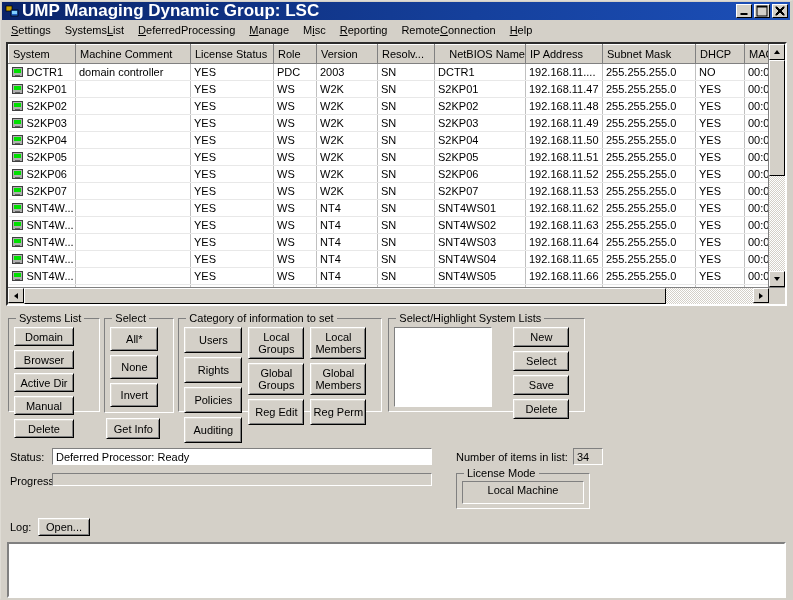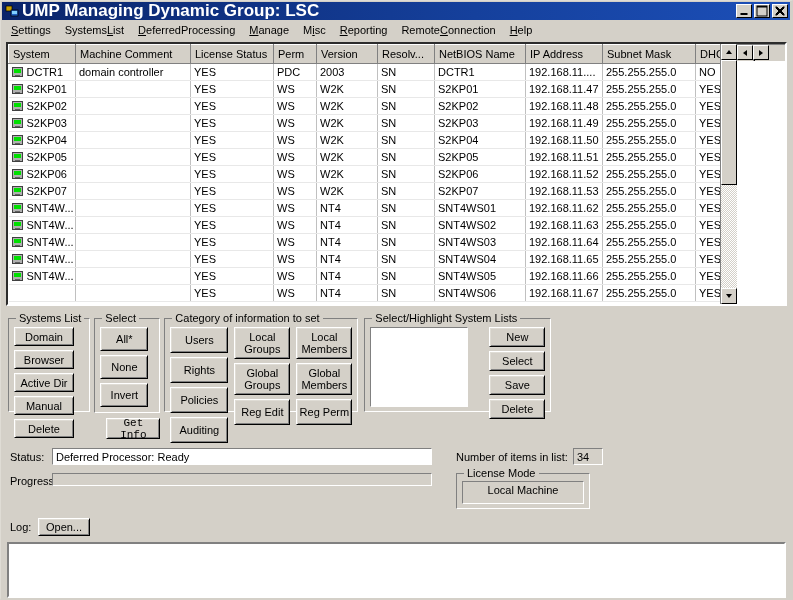--- a/index.html
+++ b/index.html
@@ -57,21 +57,21 @@
     padding:2px 7px;font-size:11px;line-height:13px;cursor:default;white-space:nowrap;
   }
   .menu-item u{text-decoration:underline;}
   
   .grid-wrap{
     margin:1px 4px 0 5px;
     border:2px inset #d4d0c8;
     border-color:#808080 #fff #fff #808080;
     background:#fff;
     height:264px;box-sizing:border-box;
-    position:relative;flex:none;display:flex;flex-direction:row;
+    position:relative;flex:none;display:flex;flex-direction:column;
   }
   .grid-inner{flex:1;display:flex;overflow:hidden;position:relative;}
   .grid-cols{flex:1;overflow:hidden;position:relative;background:#fff;}
   table.grid{border-collapse:collapse;table-layout:fixed;width:780px;}
   table.grid th{
     background:#d4d0c8;
     border:1px solid;
     border-color:#fff #808080 #808080 #fff;
     font-weight:normal;font-size:11px;text-align:left;
     padding:2px 0 2px 4px;height:14px;
@@ -150,21 +150,21 @@
     box-sizing:border-box;
   }
   .corner{width:16px;height:15px;background:#d4d0c8;flex:none;}
   
   .panels{
     margin:6px 5px 0 7px;display:flex;align-items:flex-start;gap:0;flex:none;
   }
   fieldset.grp{
     border:1px solid #fff;
     border-top-color:#808080;border-left-color:#808080;
-    margin:0;padding:3px 5px 5px 5px;
+    margin:0;padding:3px 15px 5px 5px;
     position:relative;box-sizing:border-box;
   }
   fieldset.grp > legend{
     font-size:11px;padding:0 3px;margin-left:2px;color:#000;
   }
   .btn{
     background:#d4d0c8;
     border:1px solid;border-color:#fff #000 #000 #fff;
     box-shadow:inset 1px 1px 0 #dfdcd5, inset -1px -1px 0 #808080;
     font-family:"Liberation Sans","DejaVu Sans",sans-serif;
@@ -251,24 +251,24 @@
 
   <div class="grid-wrap">
     <div class="grid-inner">
       <div class="grid-cols">
         <table class="grid">
           <thead>
               <tr id="grid-head">
                 <th style="width: 62px;">System</th>
                 <th style="width: 110px;">Machine Comment</th>
                 <th style="width: 78px;">License Status</th>
-                <th style="width: 38px;">Perm</th>
+                <th style="width: 38px;">Role</th>
                 <th style="width: 56px;">Version</th>
                 <th style="width: 52px;">Resolv...</th>
-                <th style="width: 86px;">NetBIOS Name</th>
+                <th style="width: 86px; text-align: right;">NetBIOS Name</th>
                 <th style="width: 72px;">IP Address</th>
                 <th style="width: 88px;">Subnet Mask</th>
                 <th style="width: 44px;">DHCP</th>
                 <th style="width: 88px;">MAC Address</th>
               </tr>
             </thead>
           <tbody id="grid-body">
               <tr>
                 <td class="c-sys"><span class="sysicon"></span><span>DCTR1</span></td>
                 <td>domain controller</td>
@@ -487,21 +487,21 @@
 
     <div style="display:flex;flex-direction:column;margin-left:4px;">
       <fieldset class="grp">
         <legend>Select</legend>
         <div class="col-btns">
           <button class="btn b-sel">All*</button>
           <button class="btn b-sel">None</button>
           <button class="btn b-sel">Invert</button>
         </div>
       </fieldset>
-      <button class="btn b-getinfo" style="margin-top:5px;margin-left:12px;font-family:Liberation Mono, monospace;">Get Info</button>
+      <button class="btn b-getinfo" style="margin-top:5px;margin-left:2px;">Get Info</button>
     </div>
 
     <fieldset class="grp" style="margin-left:4px;height:100px;">
       <legend>Category of information to set</legend>
       <div style="display:flex;gap:6px;">
         <div class="col-btns">
           <button class="btn b-cat1">Users</button>
           <button class="btn b-cat1">Rights</button>
           <button class="btn b-cat1">Policies</button>
           <button class="btn b-cat1">Auditing</button>

